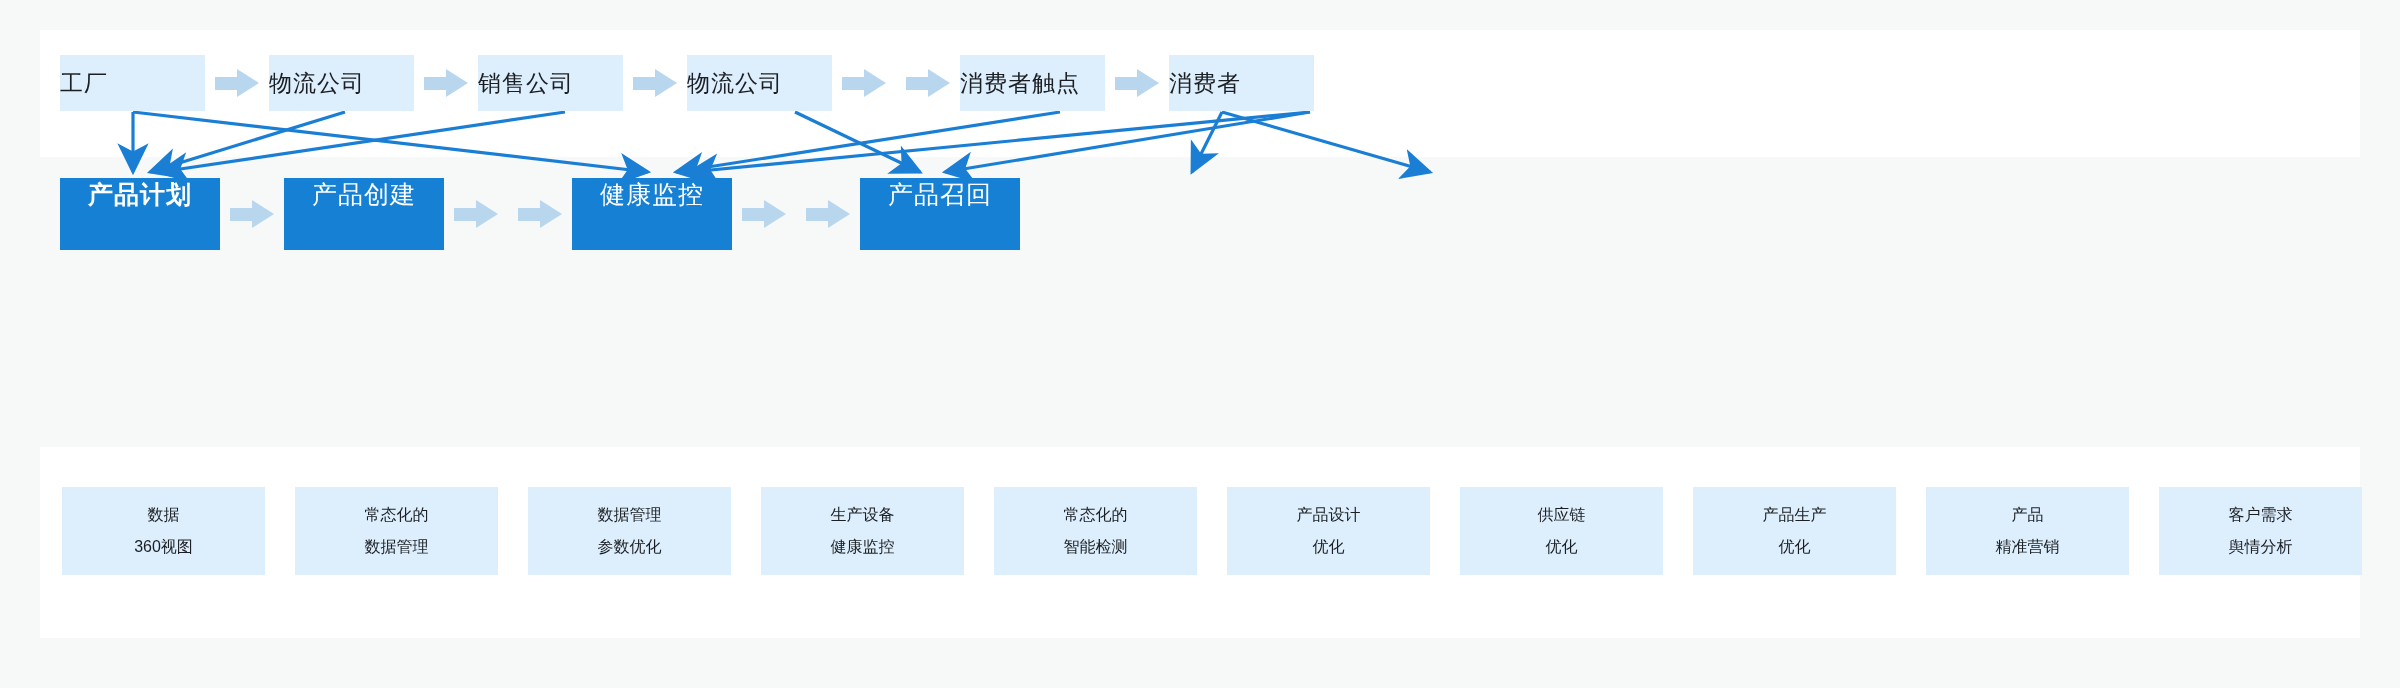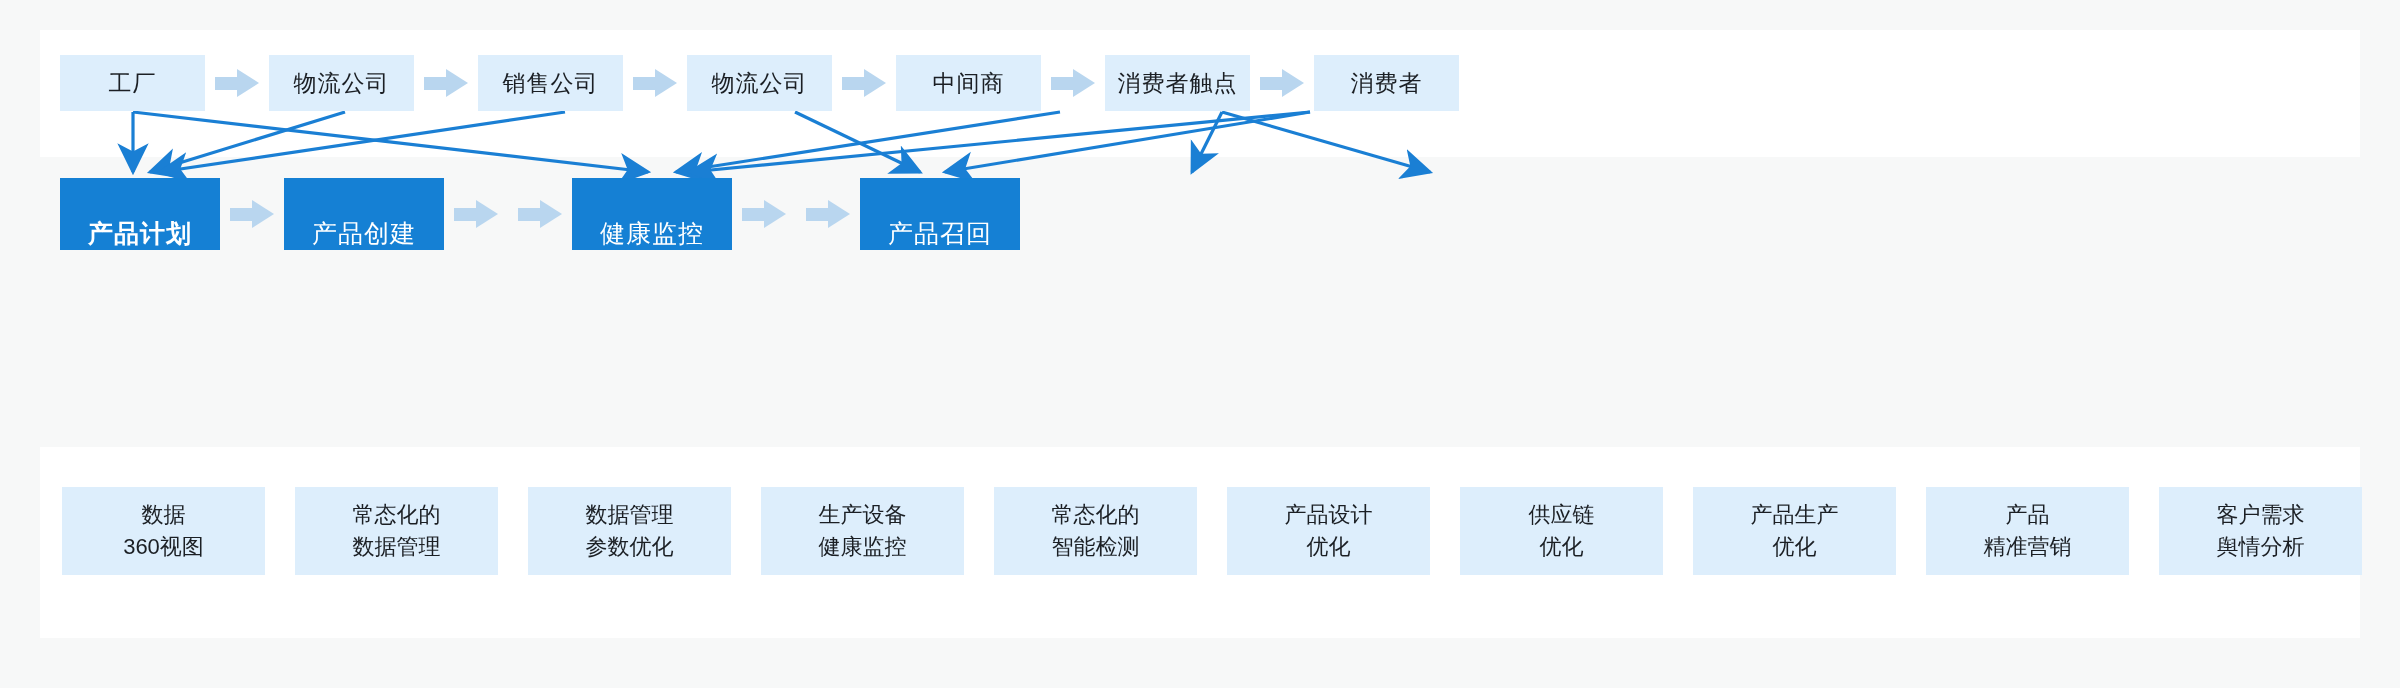--- a/index.html
+++ b/index.html
@@ -56,21 +56,21 @@
     width: 2290px;
   }
   .sc-node {
     width: 145px;
     height: 56px;
     background: #ddeefc;
     color: #1b1f24;
     font-size: 23px;
     display: flex;
     align-items: center;
-    justify-content: center;
+    justify-content: flex-start;
     letter-spacing: 1px;
     white-space: nowrap;
     flex: none;
   }
 
   
   .chev {
     position: relative;
     width: 44px;
     height: 28px;
@@ -99,42 +99,42 @@
     height: 72px;
     width: 2290px;
   }
   .pl-node {
     width: 160px;
     height: 72px;
     background: #1580d4;
     color: #ffffff;
     font-size: 25px;
     display: flex;
-    align-items: flex-end;
+    align-items: flex-start;
     justify-content: center;
     letter-spacing: 1px;
     white-space: nowrap;
     flex: none;
   }
   .pl-node.bold { font-weight: bold; }
 
   
   #row-capability {
     left: 62px;
     top: 487px;
     height: 88px;
     width: 2300px;
     justify-content: space-between;
   }
   .cap-node {
     width: 203px;
     height: 88px;
     background: #ddeefc;
     color: #1b1f24;
-    font-size: 22px;
+    font-size: 16px;
     line-height: 32px;
     display: flex;
     flex-direction: column;
     align-items: center;
     justify-content: center;
     text-align: center;
     white-space: nowrap;
     flex: none;
   }
 </style>
@@ -203,23 +203,20 @@
     </div>
 
     <div class="sc-node">
       <span>物流公司</span>
     </div>
     <div class="chev">
       <span class="shaft"></span>
         <span class="head"></span>
     </div>
 
-    <div class="sc-node">
-      <span>中间商</span>
-    </div>
     <div class="chev">
       <span class="shaft"></span>
         <span class="head"></span>
     </div>
 
     <div class="sc-node">
       <span>消费者触点</span>
     </div>
     <div class="chev">
       <span class="shaft"></span>

